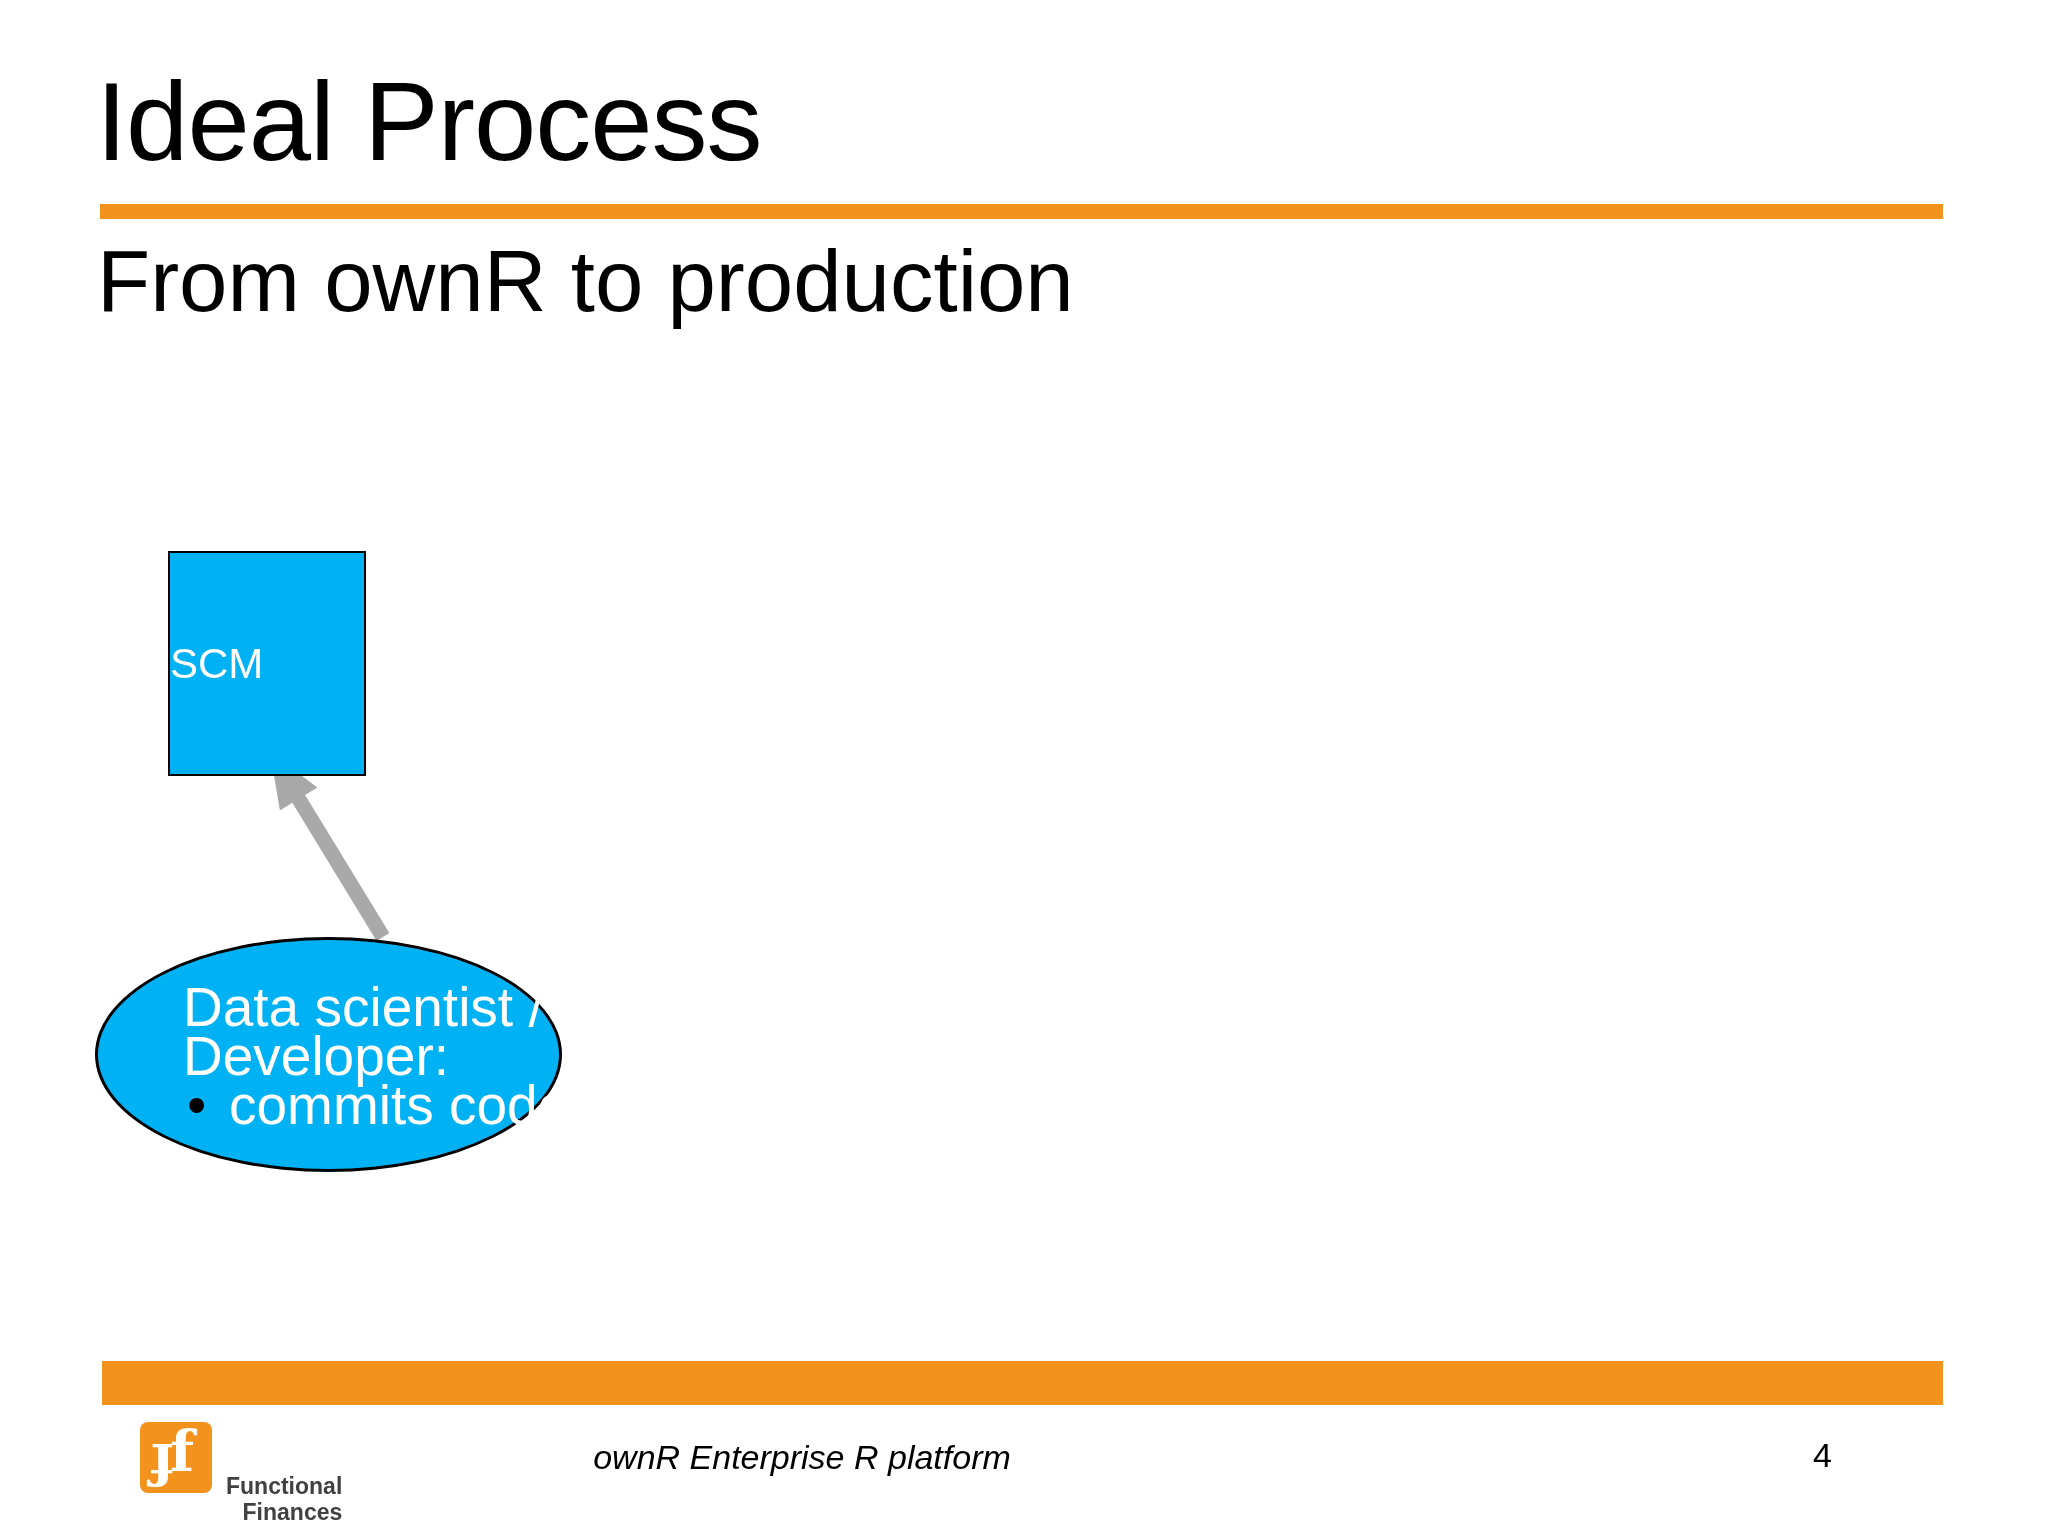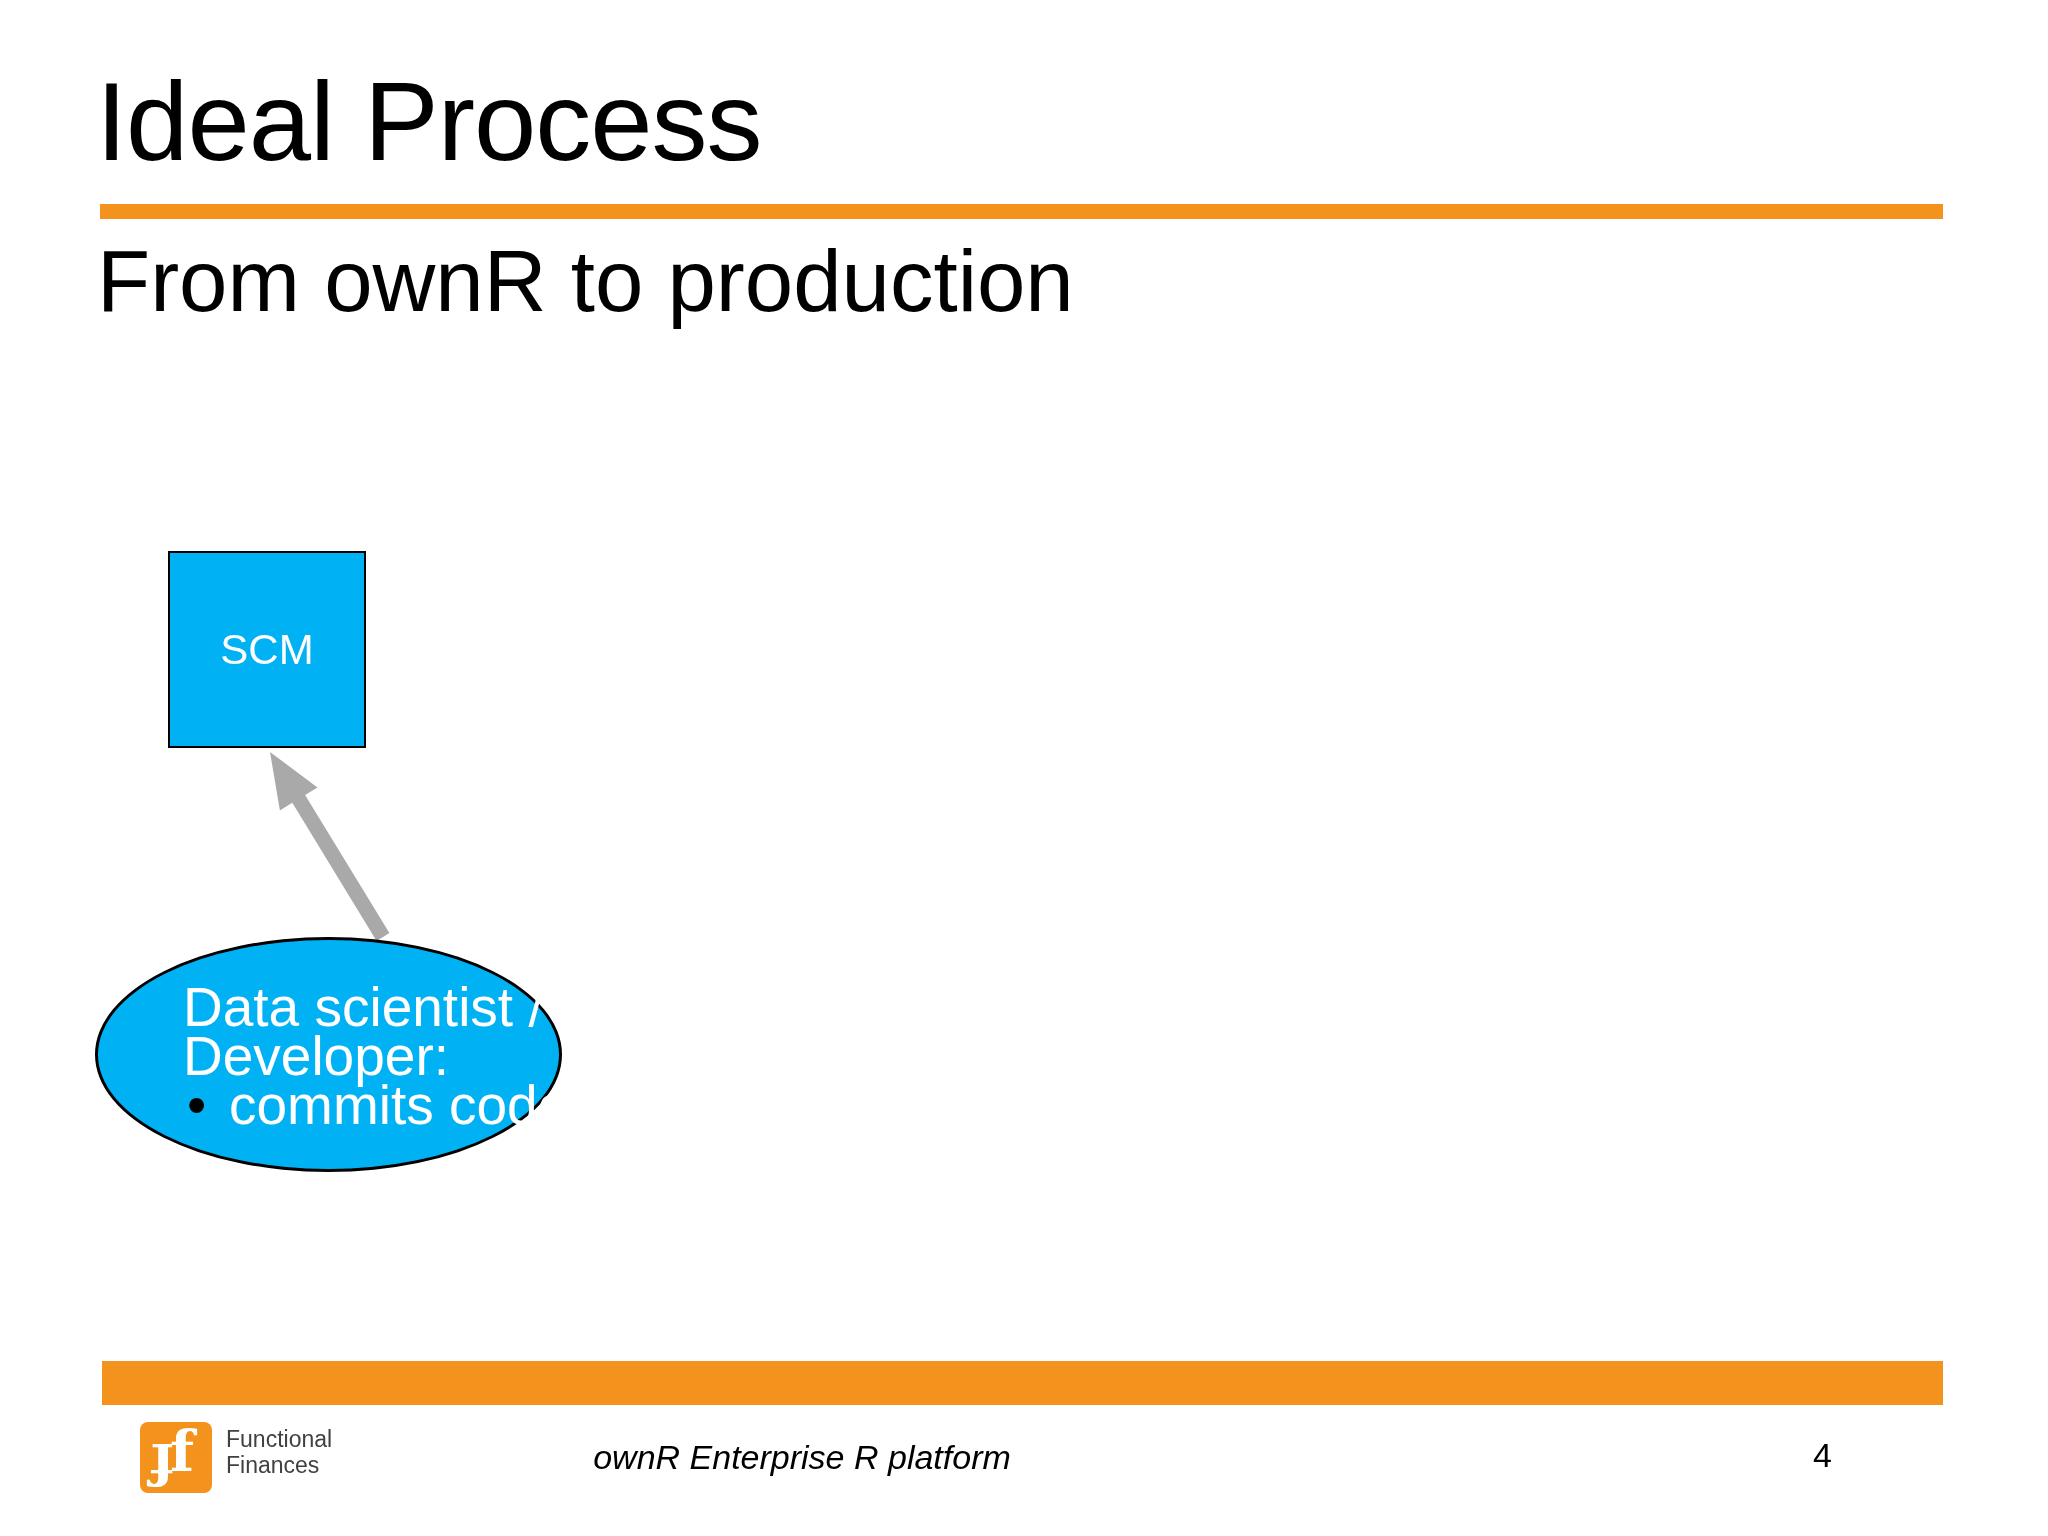--- a/index.html
+++ b/index.html
@@ -59,26 +59,26 @@
     height: 1536px;
     pointer-events: none;
   }
   .arrow-layer polygon { fill: var(--arrow); }
 
   .scm-box {
     position: absolute;
     left: 168px;
     top: 551px;
     width: 198px;
-    height: 197px;
+    height: 225px;
     background: var(--shape-fill);
     border: 2px solid var(--ink);
     display: flex;
     align-items: center;
-    justify-content: center;
+    justify-content: flex-start;
   }
   .scm-box .label {
     font-size: 42px;
     color: #ffffff;
   }
 
   .actor-ellipse {
     position: absolute;
     left: 95px;
     top: 937px;
@@ -137,26 +137,27 @@
     transform: rotate(180deg);
   }
   .logo .f-norm {
     left: 30px;
     top: 1px;
   }
 
   .company {
     position: absolute;
     left: 226px;
-    top: 1426px;
+    top: 1473px;
     font-size: 23px;
-    font-weight: normal;
+    font-weight: bold;
     line-height: 26px;
     color: var(--logo-text);
     white-space: nowrap;
+    text-align: right;
   }
 
   .footer-center {
     position: absolute;
     left: 802px;
     top: 1438px;
     transform: translateX(-50%);
     font-size: 34px;
     color: var(--ink);
     white-space: nowrap;

